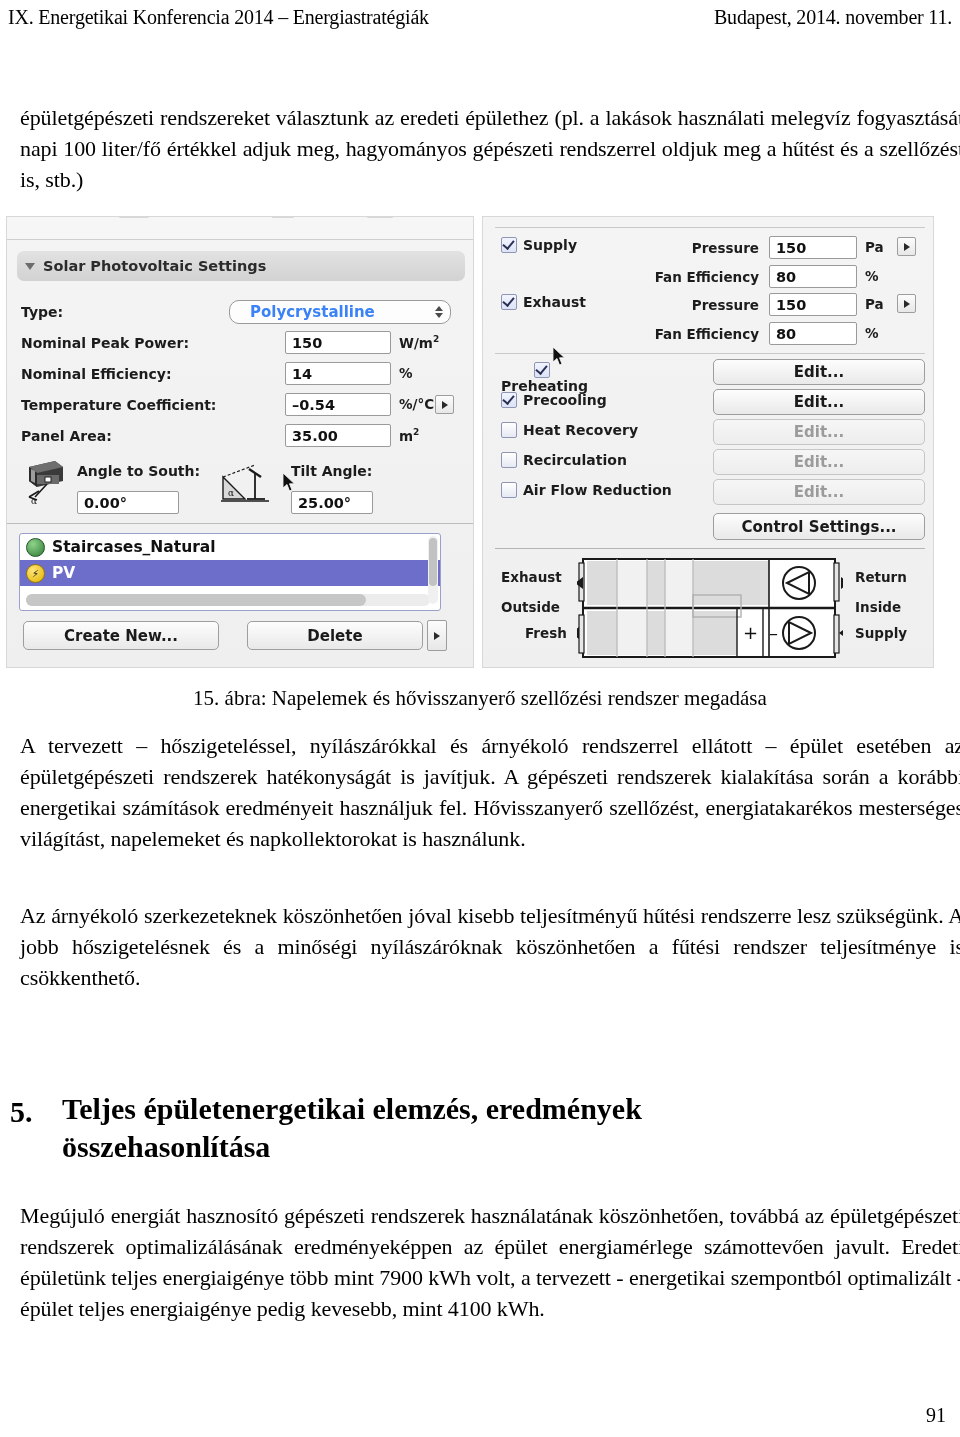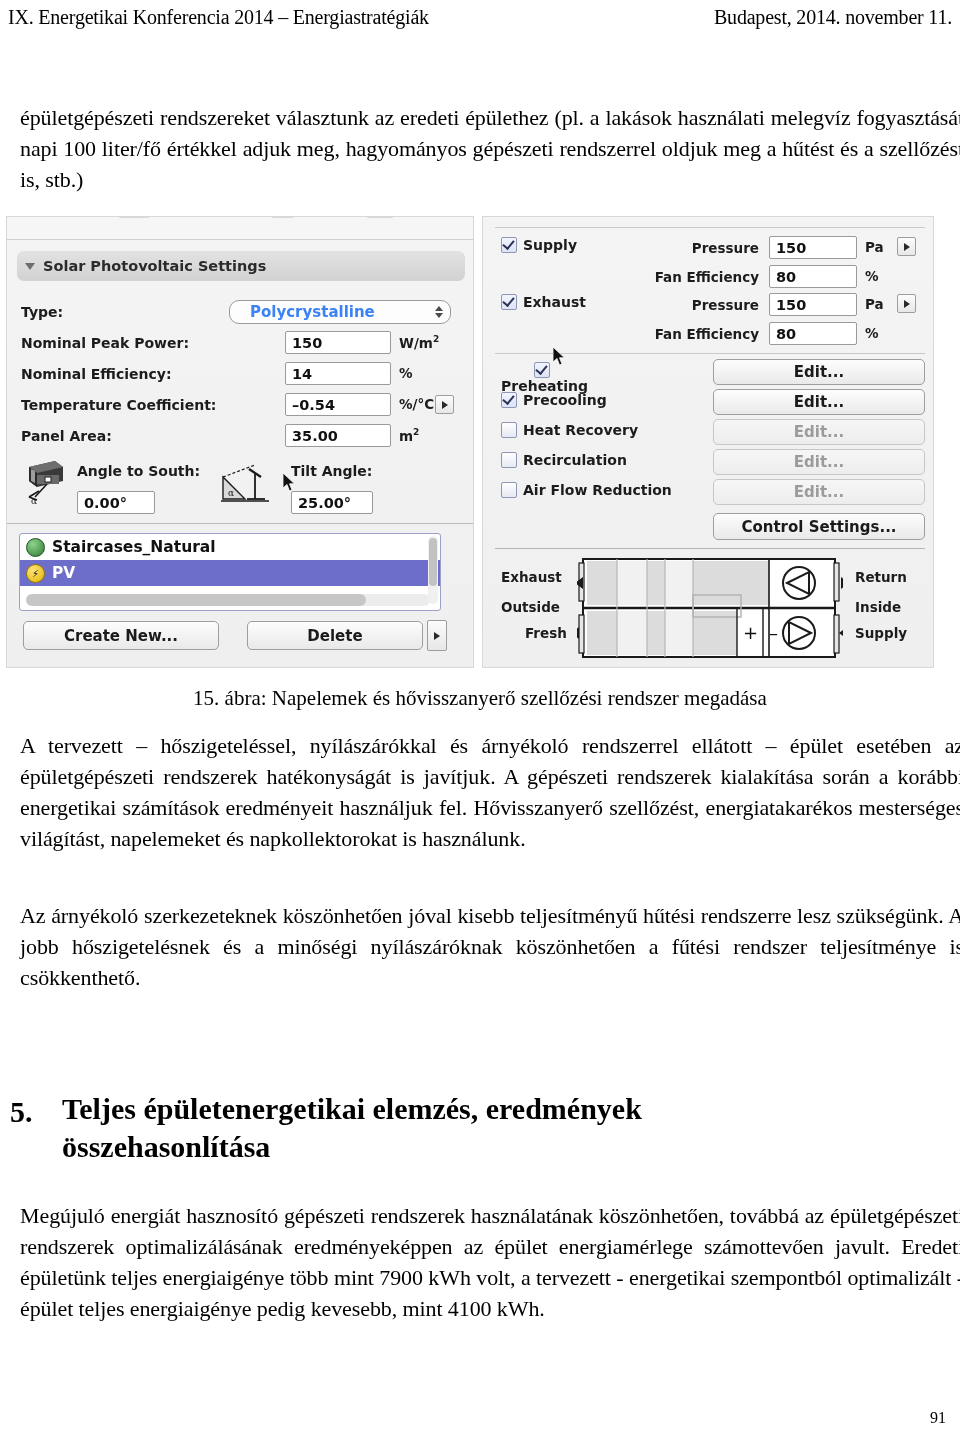--- a/index.html
+++ b/index.html
@@ -209,21 +209,21 @@
 
   
   h2.sec{
     position:absolute;margin:0;
     font-family:"Liberation Serif", serif;
     font-size:30px;font-weight:bold;line-height:38px;
   }
   .secnum{position:absolute;font-size:30px;font-weight:bold;}
   .pagenum{
     position:absolute;right:14px;bottom:10px;
-    font-size:16px;
+    font-size:20px;
   }
 </style>
 </head>
 <body>
 
 <div class="page">
 
   <div class="runhead">
     <span class="left">IX. Energetikai Konferencia 2014 – Energiastratégiák</span>
     <span class="right">Budapest, 2014. november 11.</span>
@@ -296,21 +296,21 @@
         <polygon points="6,8 14,14 14,28 6,22" fill="#2a2a2a"></polygon>
         <polygon points="8,10 12,12 12,24 8,22" fill="#9d9d9d"></polygon>
         <rect x="14" y="16" width="22" height="9" fill="#6a6a6a"></rect>
         <rect x="22" y="18" width="6" height="5" fill="#ffffff" stroke="#222" stroke-width="1"></rect>
         <line x1="24" y1="25" x2="12" y2="38" stroke="#1a1a1a" stroke-width="1.6"></line>
         <path d="M6 38 L16 32" stroke="#1a1a1a" stroke-width="1.6" fill="none"></path>
         <path d="M6 38 L14 41" stroke="#1a1a1a" stroke-width="1.6" fill="none"></path>
         <text x="8" y="45" font-size="9" font-family="DejaVu Serif, serif" fill="#111">α</text>
       </svg>
       <div class="angle-label" style="position:absolute;left:70px;top:246px;">Angle to South:</div>
-      <div class="tbox" style="left:70px;top:274px;width:78px;">
+      <div class="tbox" style="left:70px;top:274px;width:102px;">
         <span>0.00°</span>
       </div>
 
       <svg class="tilt-icon" style="left:212px;top:246px;" viewBox="0 0 52 42">
         <polygon points="4,36 26,36 4,14" fill="#d9d9d9" stroke="#1a1a1a" stroke-width="1.4"></polygon>
         <text x="9" y="33" font-size="9" font-family="DejaVu Serif, serif" fill="#111">α</text>
         <line x1="4" y1="14" x2="36" y2="2" stroke="#1a1a1a" stroke-width="1.2" stroke-dasharray="3 2"></line>
         <line x1="30" y1="6" x2="42" y2="14" stroke="#1a1a1a" stroke-width="2.4"></line>
         <line x1="36" y1="10" x2="36" y2="36" stroke="#1a1a1a" stroke-width="1.8"></line>
         <line x1="28" y1="36" x2="46" y2="36" stroke="#1a1a1a" stroke-width="1.8"></line>

